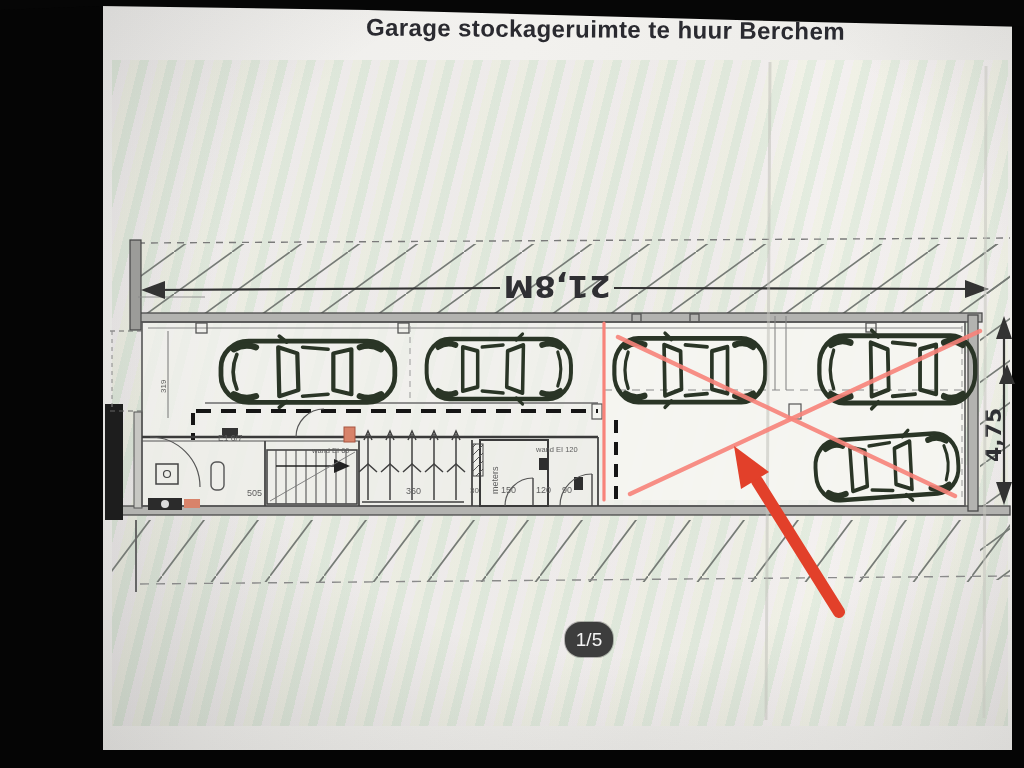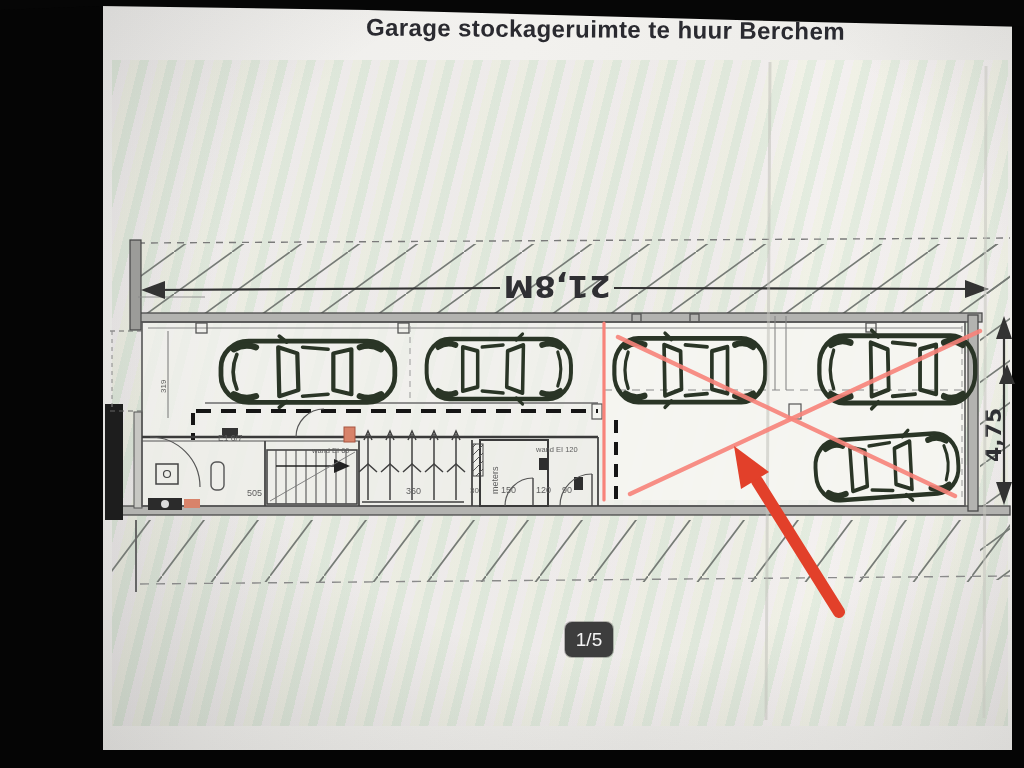--- a/index.html
+++ b/index.html
@@ -37,21 +37,21 @@
   }
   svg.overlay{position:absolute;left:0;top:0;width:1024px;height:768px;pointer-events:none;}
 
   
   .bezel{
     position:absolute;left:0;top:0;width:1024px;height:40px;background:#060606;
     clip-path:polygon(0 0,1024px 0,1024px 27px,812px 22px,368px 10px,100px 6px,0 10px);
   }
   .counter-badge{
     position:absolute;left:565px;top:622px;width:48px;height:35px;
-    background:#3d3d3d;border-radius:7px;color:#f4f4f4;
+    background:#3d3d3d;border-radius:16px;color:#f4f4f4;
     font-size:19px;display:flex;align-items:center;justify-content:center;
     box-shadow:0 0 0 1px rgba(0,0,0,.25);
   }
   text{font-family:"Liberation Sans",sans-serif;}
   .hand{font-family:"DejaVu Sans",sans-serif;font-weight:700;fill:#2f2f33;}
   .lbl{fill:#5d5d5d;}
 </style>
 </head>
 <body>
 

